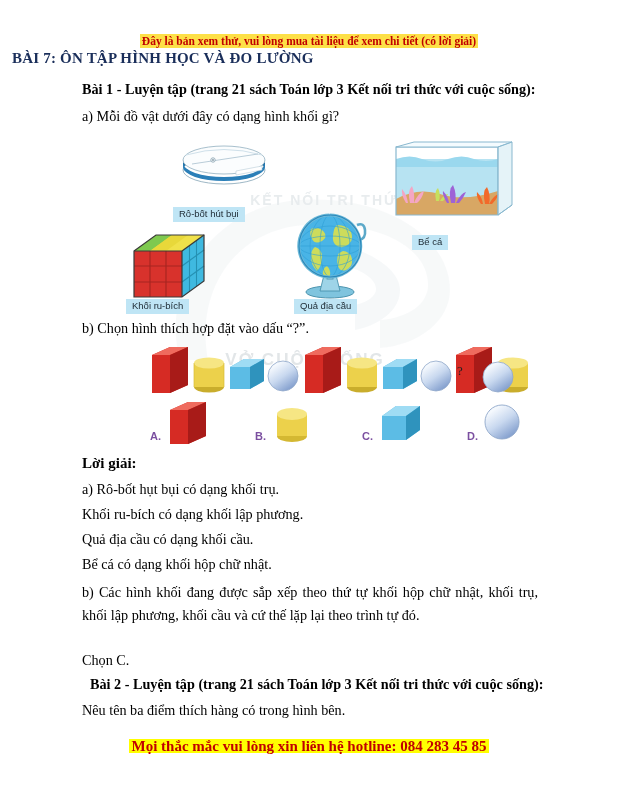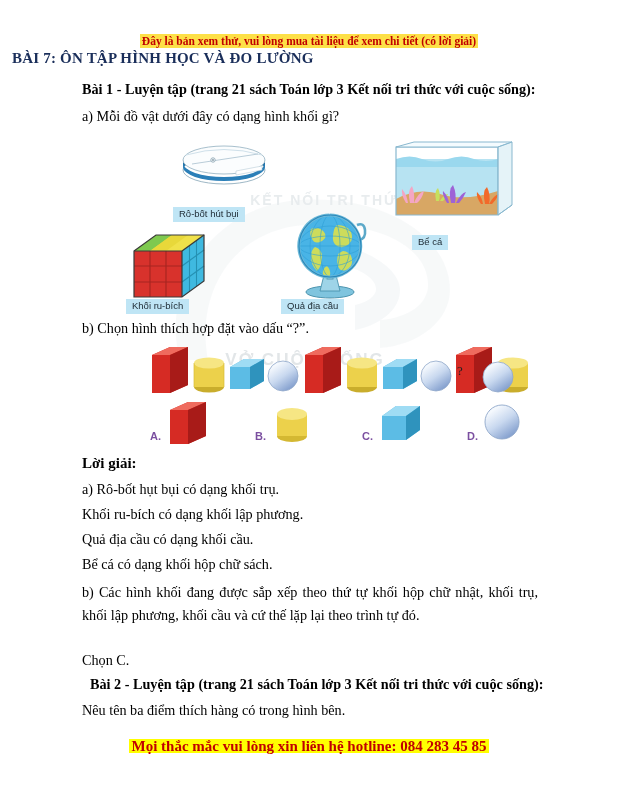--- a/index.html
+++ b/index.html
@@ -263,21 +263,21 @@
         <ellipse cx="43" cy="35" rx="31" ry="10"></ellipse>
         <ellipse cx="43" cy="35" rx="31" ry="20"></ellipse>
         <ellipse cx="43" cy="35" rx="10" ry="31"></ellipse>
         <ellipse cx="43" cy="35" rx="20" ry="31"></ellipse>
         <line x1="12" y1="35" x2="74" y2="35"></line>
       </g>
       <path d="M43 4 A31 31 0 1 1 42.5 4" fill="none" stroke="#6cb9d8" stroke-width="3"></path>
       <path d="M70 14 q7 -3 8 5 q1 9 -6 10" fill="none" stroke="#5ca9c9" stroke-width="2.6"></path>
       <circle cx="43" cy="35" r="31" fill="none" stroke="#2a87ba" stroke-width="1.1"></circle>
     </svg>
-    <div class="lbl" style="left:199px; top:166px;">Quả địa cầu</div>
+    <div class="lbl" style="left:212px; top:166px;">Quả địa cầu</div>
 
     <svg class="tank" viewBox="0 0 120 92">
 
       <polygon points="2,6 104,6 104,74 2,74" fill="#ffffff"></polygon>
       <polygon points="2,18 104,18 104,74 2,74" fill="#b7e3f2"></polygon>
       <path d="M2 18 q14 -5 26 0 q14 5 26 0 q14 -5 26 0 q12 4 24 0 L104 26 L2 26 Z" fill="#9ad8ee"></path>
       <path d="M2 58 q22 -12 44 -5 q24 8 58 -3 L104 74 L2 74 Z" fill="#d8a764"></path>
 
       <g>
         <path d="M16 62 q-3 -12 2 -17 q3 7 2 17 Z" fill="#f4a6c4"></path>
@@ -427,21 +427,21 @@
         </linearGradient>
       </defs>
       <circle cx="20" cy="20" r="17" fill="url(#sphGrad3)" stroke="#8fa7c9" stroke-width="0.9"></circle>
     </svg>
   </div>
 
   <div class="txt bold" style="top:455px; font-size:15px;">Lời giải:</div>
   <div class="txt" style="top:481px;">a) Rô-bốt hụt bụi có dạng khối trụ.</div>
   <div class="txt" style="top:506px;">Khối ru-bích có dạng khối lập phương.</div>
   <div class="txt" style="top:531px;">Quả địa cầu có dạng khối cầu.</div>
-  <div class="txt" style="top:556px;">Bể cá có dạng khối hộp chữ sách.</div>
+  <div class="txt" style="top:556px;">Bể cá có dạng khối hộp chữ nhật.</div>
   <div class="txt just" style="top:581px; line-height:23px;">b) Các hình khối đang được sắp xếp theo thứ tự khối hộp chữ nhật, khối trụ, khối lập phương, khối cầu và cứ thế lặp lại theo trình tự đó.</div>
   <div class="txt" style="top:652px;">Chọn C.</div>
 
   <div class="txt bold" style="top:676px;margin-left:8px;">Bài 2 - Luyện tập (trang 21 sách Toán lớp 3 Kết nối tri thức với cuộc sống):</div>
   <div class="txt" style="top:702px;">Nêu tên ba điểm thích hàng có trong hình bên.</div>
 
   <div class="footer">
     <span>Mọi thắc mắc vui lòng xin liên hệ hotline: 084 283 45 85</span>
   </div>
 

